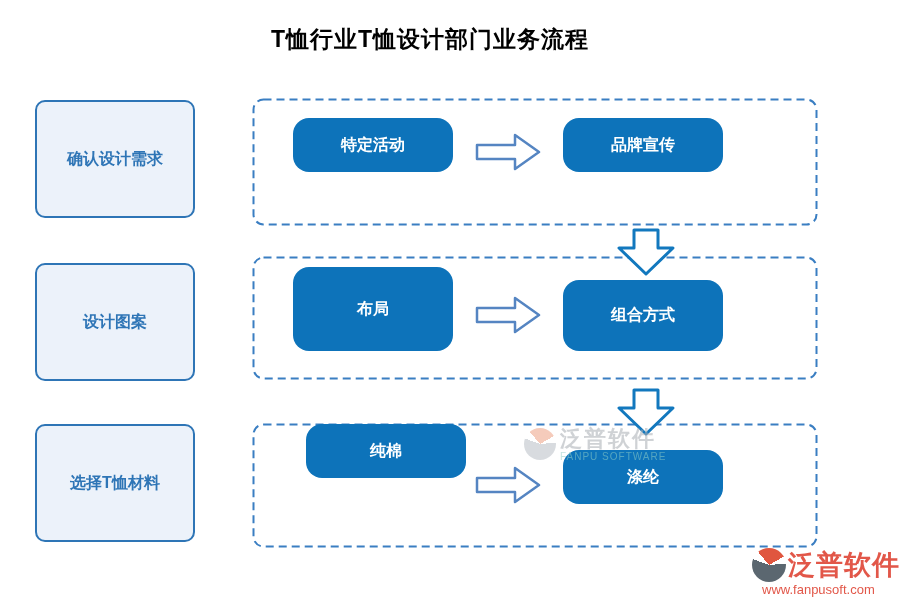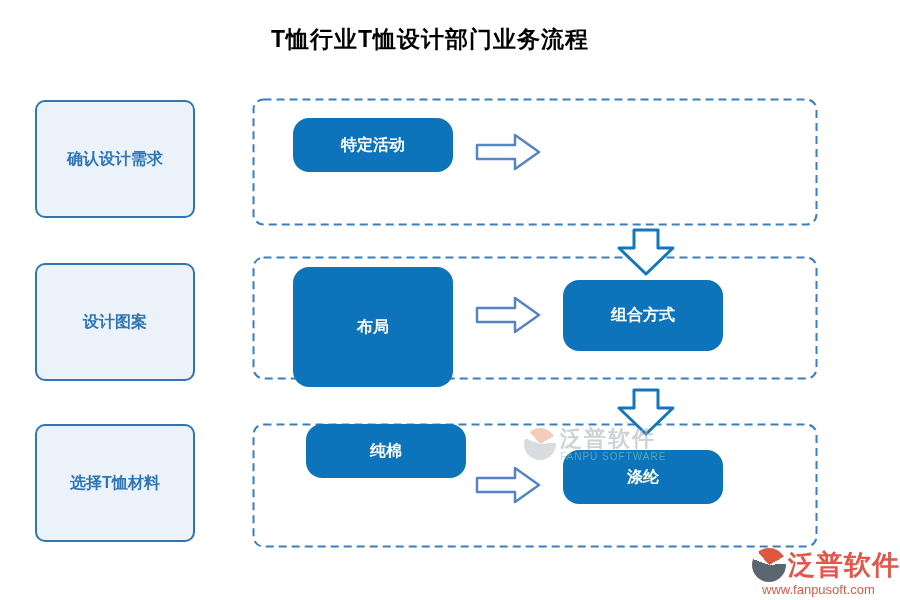--- a/index.html
+++ b/index.html
@@ -24,21 +24,21 @@
   .lane{position:absolute;left:252px;width:566px;}
   .lane1{top:98px;height:128px;} .lane2{top:256px;height:124px;} .lane3{top:423px;height:125px;}
   .lane svg{display:block;width:100%;height:100%;}
   
   .node{
     position:absolute;width:160px;height:54px;background:#0d73ba;border-radius:16px;
     display:flex;align-items:center;justify-content:center;
     color:#ffffff;font-weight:bold;font-size:16px;box-sizing:border-box;
   }
   .n1a{left:293px;top:118px;} .n1b{left:563px;top:118px;}
-  .n2a{left:293px;top:267px;height:120px;} .n2b{left:563px;top:280px;height:71px;}
+  .n2a{left:293px;top:267px;height:84px;} .n2b{left:563px;top:280px;height:71px;}
   .n3a{left:293px;top:424px;margin-left:13px;} .n3b{left:563px;top:450px;}
   
   .rarrow{position:absolute;left:475px;width:67px;height:40px;}
   .ra1{top:132px;} .ra2{top:295px;} .ra3{top:465px;}
   .darrow{position:absolute;left:616px;width:60px;height:48px;}
   .da1{top:228px;} .da2{top:388px;}
   .rarrow svg,.darrow svg{display:block;width:100%;height:100%;}
   
   .logo-mark{
     display:inline-block;border-radius:50%;
@@ -89,20 +89,23 @@
   </div>
   <div class="lane lane3">
     <svg viewBox="0 0 566 125">
         <rect x="1.5" y="1.5" width="563" height="122" rx="10" fill="none" stroke="#3a7ec2" stroke-width="2" stroke-dasharray="8 5"></rect>
       </svg>
   </div>
 
   <div class="node n1a">
     <span>特定活动</span>
   </div>
+  <div class="node n1b">
+    <span>品牌宣传</span>
+  </div>
   <div class="node n2a">
     <span>布局</span>
   </div>
   <div class="node n2b">
     <span>组合方式</span>
   </div>
   <div class="node n3a">
     <span>纯棉</span>
   </div>
   <div class="node n3b">

